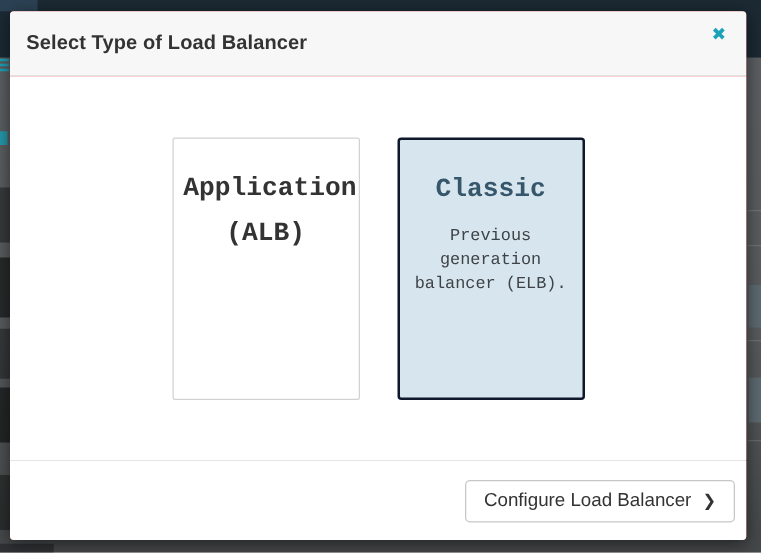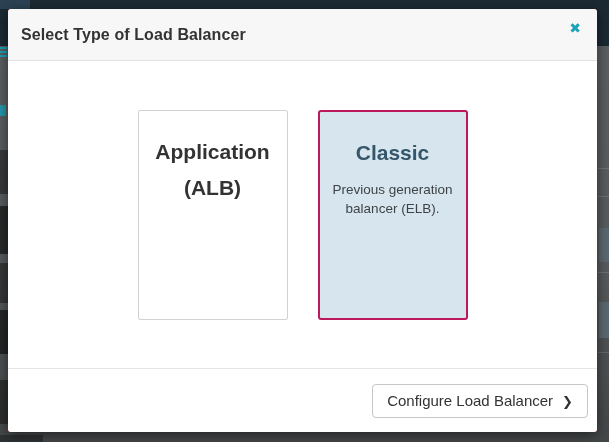--- a/index.html
+++ b/index.html
@@ -65,33 +65,34 @@
     color: #1ba2b8; font-size: 14px; font-weight: 700;
     font-family: "DejaVu Sans", sans-serif;
     cursor: pointer; line-height: 18px; text-align: center;
     padding: 0;
   }
   .modal-body {
     flex: 1 1 auto;
     background: #ffffff;
     display: flex; align-items: center; justify-content: center;
     gap: 30px;
+    font-family: Liberation Mono, monospace;
   }
   .lb-card {
     width: 150px; height: 210px;
     background: #ffffff;
     border: 1px solid #d2d2d2;
     border-radius: 2px;
     text-align: center;
     cursor: pointer;
     padding: 0 8px;
   }
   .lb-card.selected {
     background: #d7e6ee;
-    border: 2px solid #be185d;
+    border: 2px solid #0f172a;
     border-radius: 3px;
   }
   .lb-card h3 {
     margin-top: 23px; margin-bottom: 9px;
     font-size: 21px; font-weight: 700; color: #333333;
     line-height: 36px;
   }
   .lb-card.selected h3 { color: #35566b; }
   .lb-card p {
     font-size: 13.5px; line-height: 19px; color: #424242;

